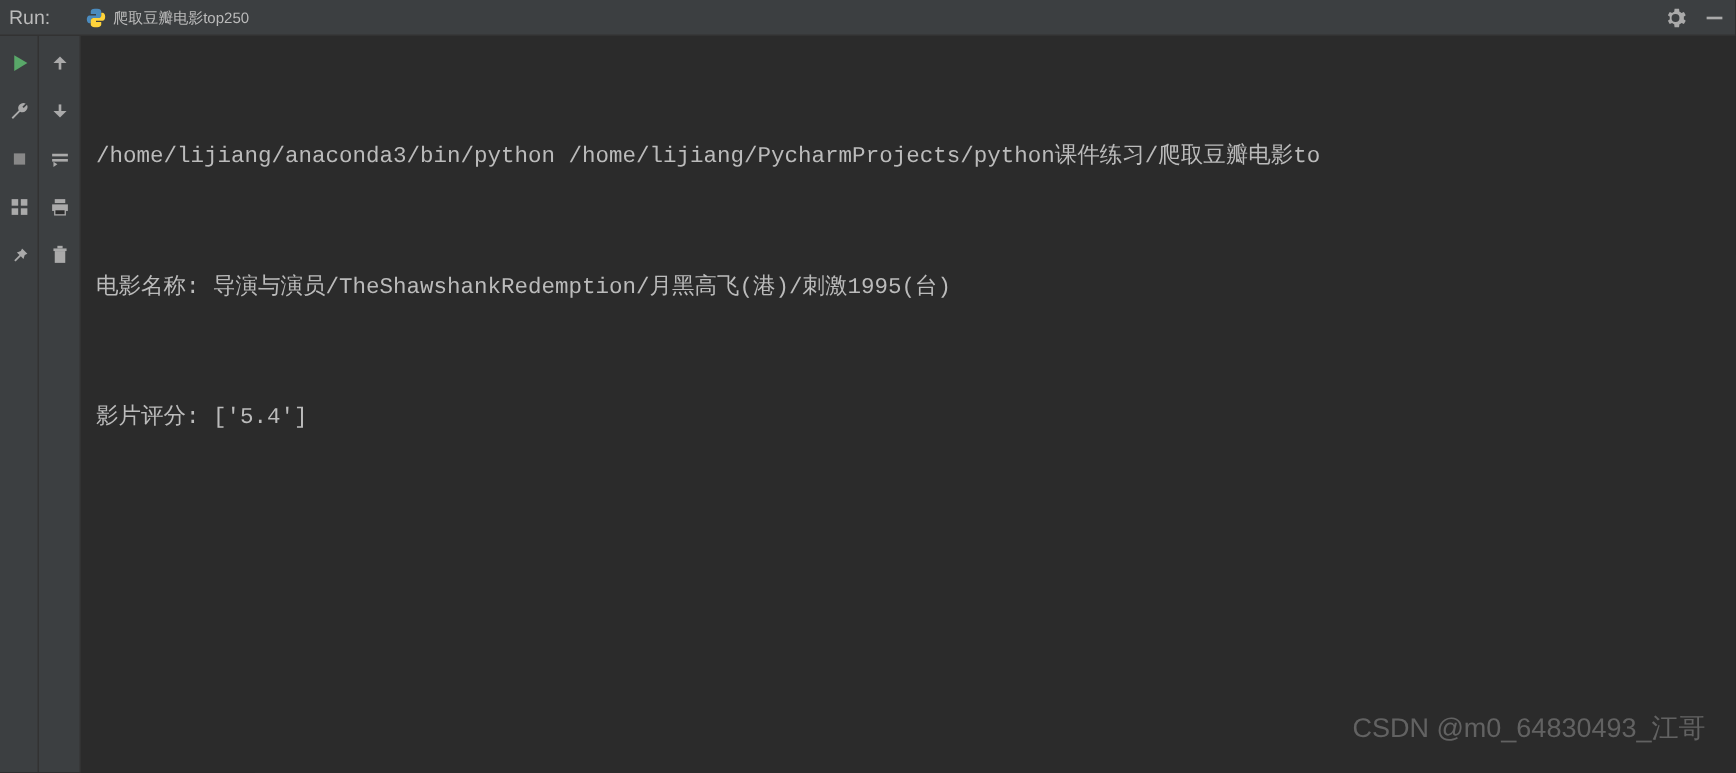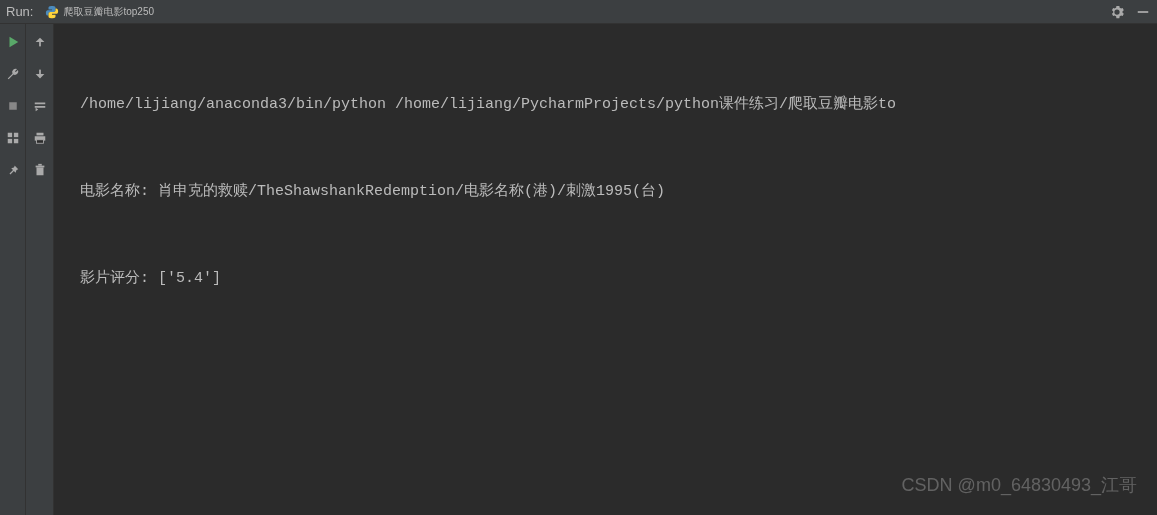--- a/index.html
+++ b/index.html
@@ -18,21 +18,21 @@
       background: #3c3f41;
       border-bottom: 1px solid #323232;
       display: flex;
       align-items: center;
       justify-content: space-between;
       padding: 0 6px;
     }
     .top-left {
       display: flex;
       align-items: center;
-      gap: 6px;
+      gap: 18px;
     }
     .run-label {
       color: #bbbbbb;
       font-size: 13px;
       font-family: sans-serif;
       padding-right: 6px;
     }
     .tab-item {
       display: flex;
       align-items: center;
@@ -99,21 +99,20 @@
       font-family: "Consolas", "Courier New", monospace;
       font-size: 15px;
       line-height: 29px;
       color: #bbbbbb;
       white-space: pre;
       overflow: hidden;
     }
     .console-line {
       white-space: nowrap;
       overflow: hidden;
-      margin-left: 16px;
     }
     .watermark {
       position: absolute;
       bottom: 18px;
       right: 20px;
       color: rgba(200,200,200,0.35);
       font-size: 18px;
       font-family: sans-serif;
       pointer-events: none;
     }
@@ -211,21 +210,21 @@
     <span class="gutter-icon">
       <svg viewBox="0 0 16 16" width="14" height="14" fill="#aaaaaa">
           <rect x="4" y="5" width="8" height="9"></rect>
           <rect x="3" y="3" width="10" height="2"></rect>
           <rect x="6" y="1" width="4" height="2"></rect>
         </svg>
     </span>
   </div>
   <div class="console">
     <div class="console-line">/home/lijiang/anaconda3/bin/python /home/lijiang/PycharmProjects/python课件练习/爬取豆瓣电影to</div>
-    <div class="console-line">电影名称:  肖申克的救赎/TheShawshankRedemption/电影名称(港)/刺激1995(台)</div>
+    <div class="console-line">电影名称:  导演与演员/TheShawshankRedemption/月黑高飞(港)/刺激1995(台)</div>
     <div class="console-line">影片评分:  ['5.4']</div>
     
     
     
     
     
     
     
     
     

